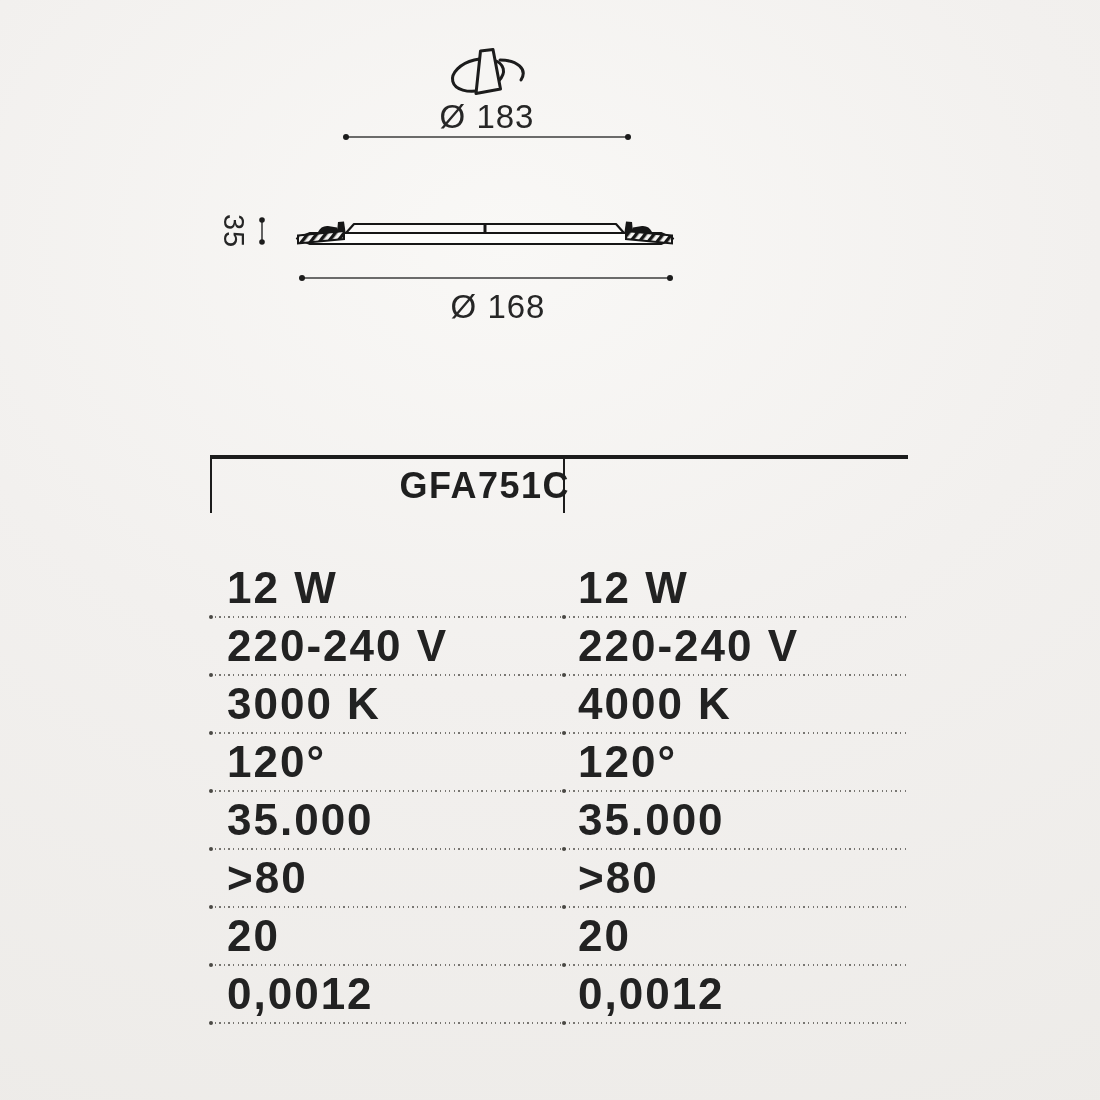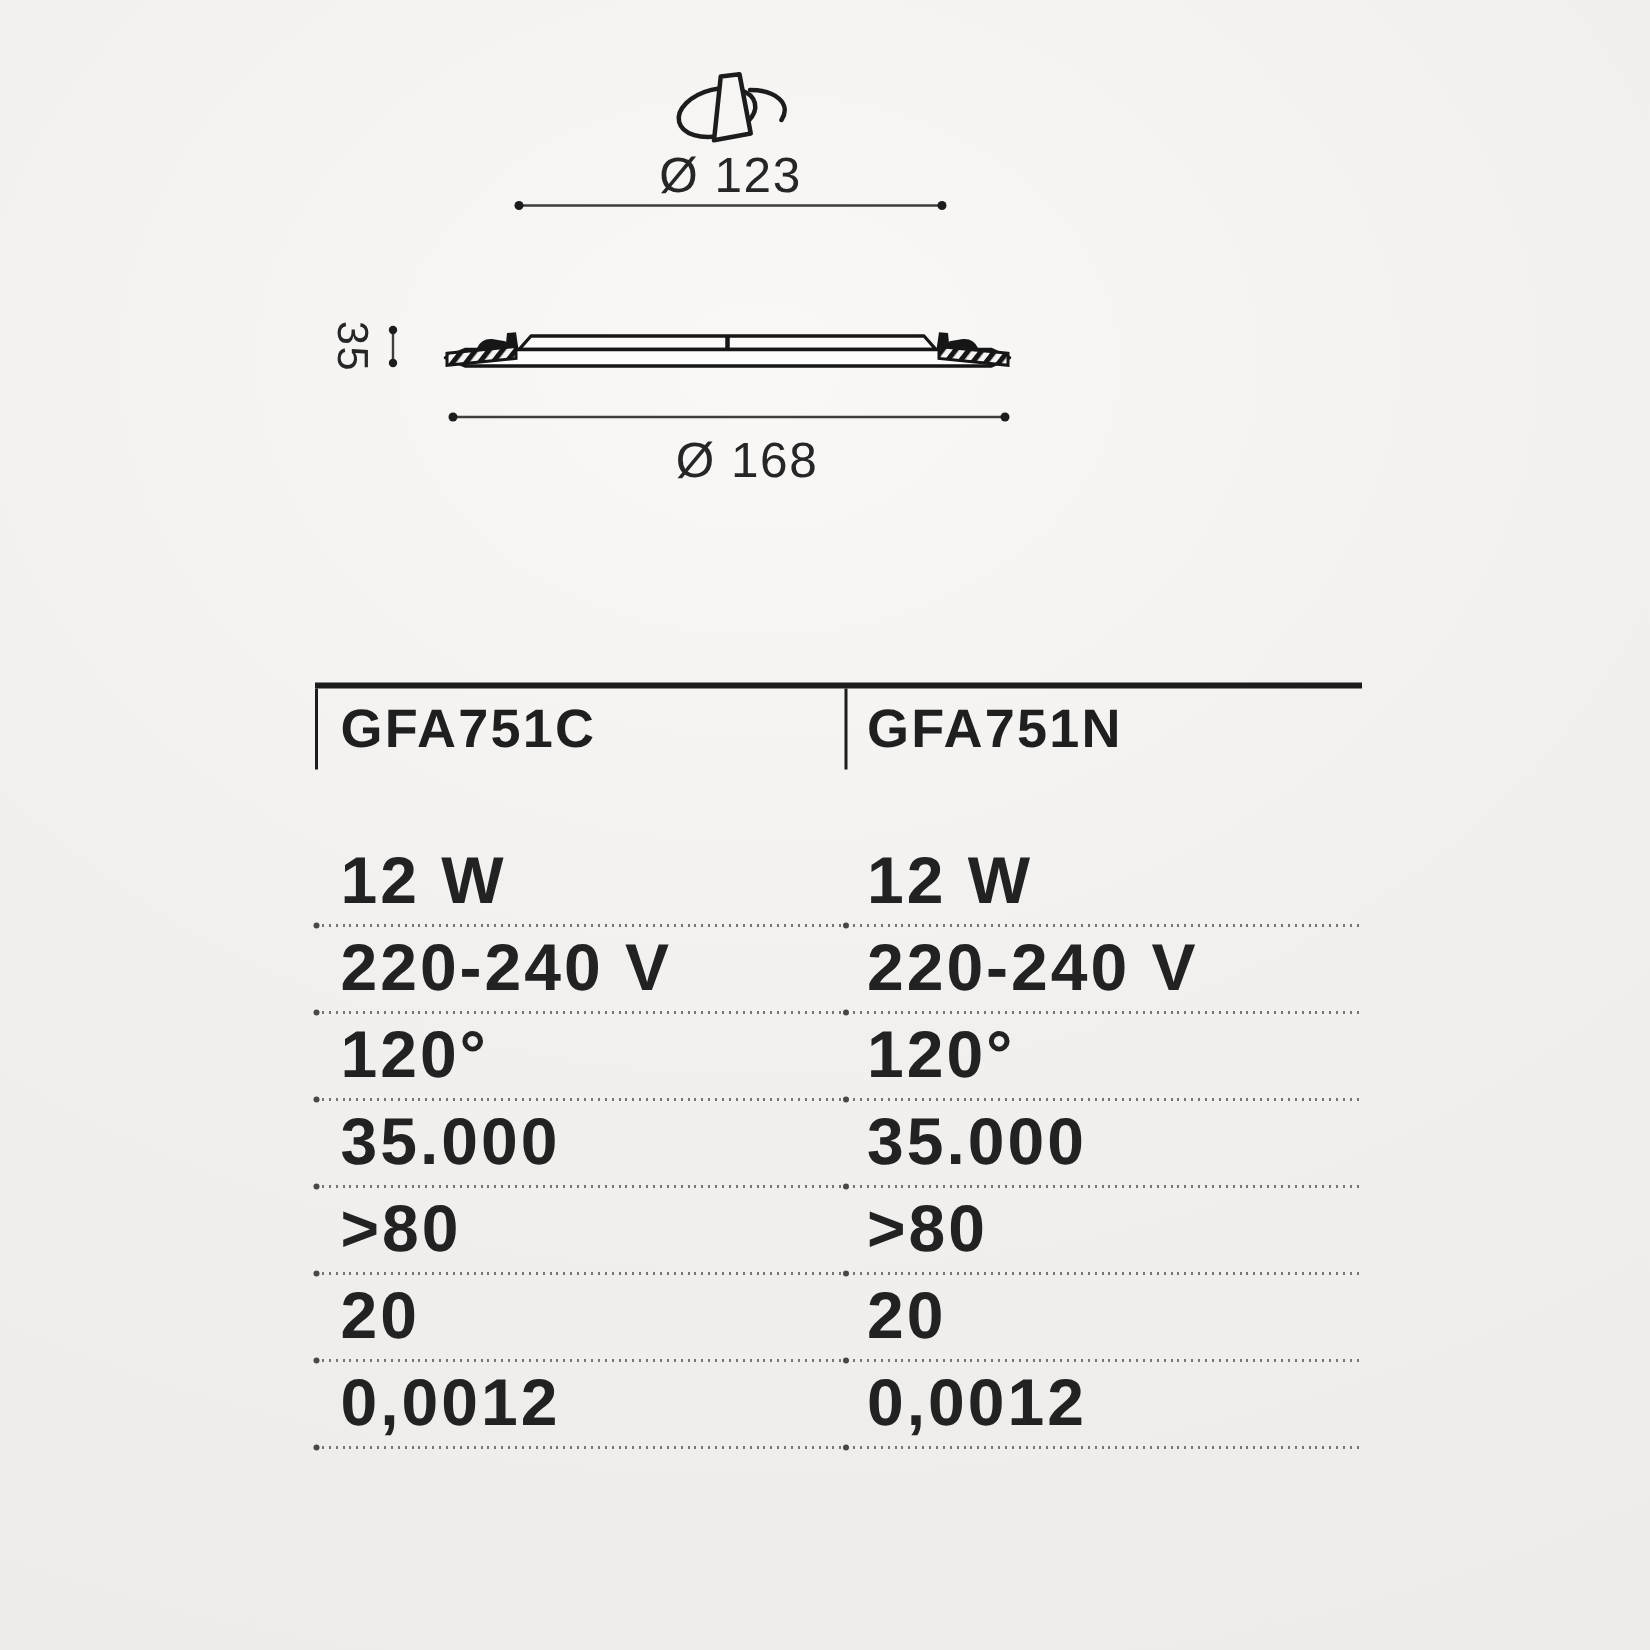--- a/index.html
+++ b/index.html
@@ -152,44 +152,47 @@
       <path d="M633,232 L632,222 L626,221.5 L624.5,232 Z" fill="#161616"></path>
     </g>
 
     <g>
       <line x1="302" y1="278" x2="670" y2="278" stroke="#3d3d3d" stroke-width="1.6"></line>
       <circle cx="302" cy="278" r="3" fill="#1c1c1c"></circle>
       <circle cx="670" cy="278" r="3" fill="#1c1c1c"></circle>
     </g>
   </svg>
 
-  <div class="dim-label dim-label-155">Ø 123</div>
+  <div class="dim-label dim-label-155">Ø 183</div>
   <div class="dim-label dim-label-35">
     <span>35</span>
   </div>
   <div class="dim-label dim-label-168">Ø 168</div>
 
   <div class="spec-table">
     <div class="spec-table-topline"></div>
 
     <div class="spec-header">
       <div class="model c1">GFA751C</div>
-      <div class="model c2">GFA751N</div>
     </div>
 
     <div class="spec-rows">
       <div class="spec-row">
         <div class="spec-cell c1">12 W</div>
         <div class="spec-cell c2">12 W</div>
       </div>
       <div class="spec-row">
         <div class="spec-cell c1">220-240 V</div>
         <div class="spec-cell c2">220-240 V</div>
       </div>
       <div class="spec-row">
+        <div class="spec-cell c1">3000 K</div>
+        <div class="spec-cell c2">4000 K</div>
+      </div>
+      <div class="spec-row">
         <div class="spec-cell c1">120°</div>
         <div class="spec-cell c2">120°</div>
       </div>
       <div class="spec-row">
         <div class="spec-cell c1">35.000</div>
         <div class="spec-cell c2">35.000</div>
       </div>
       <div class="spec-row">
         <div class="spec-cell c1">&gt;80</div>
         <div class="spec-cell c2">&gt;80</div>

